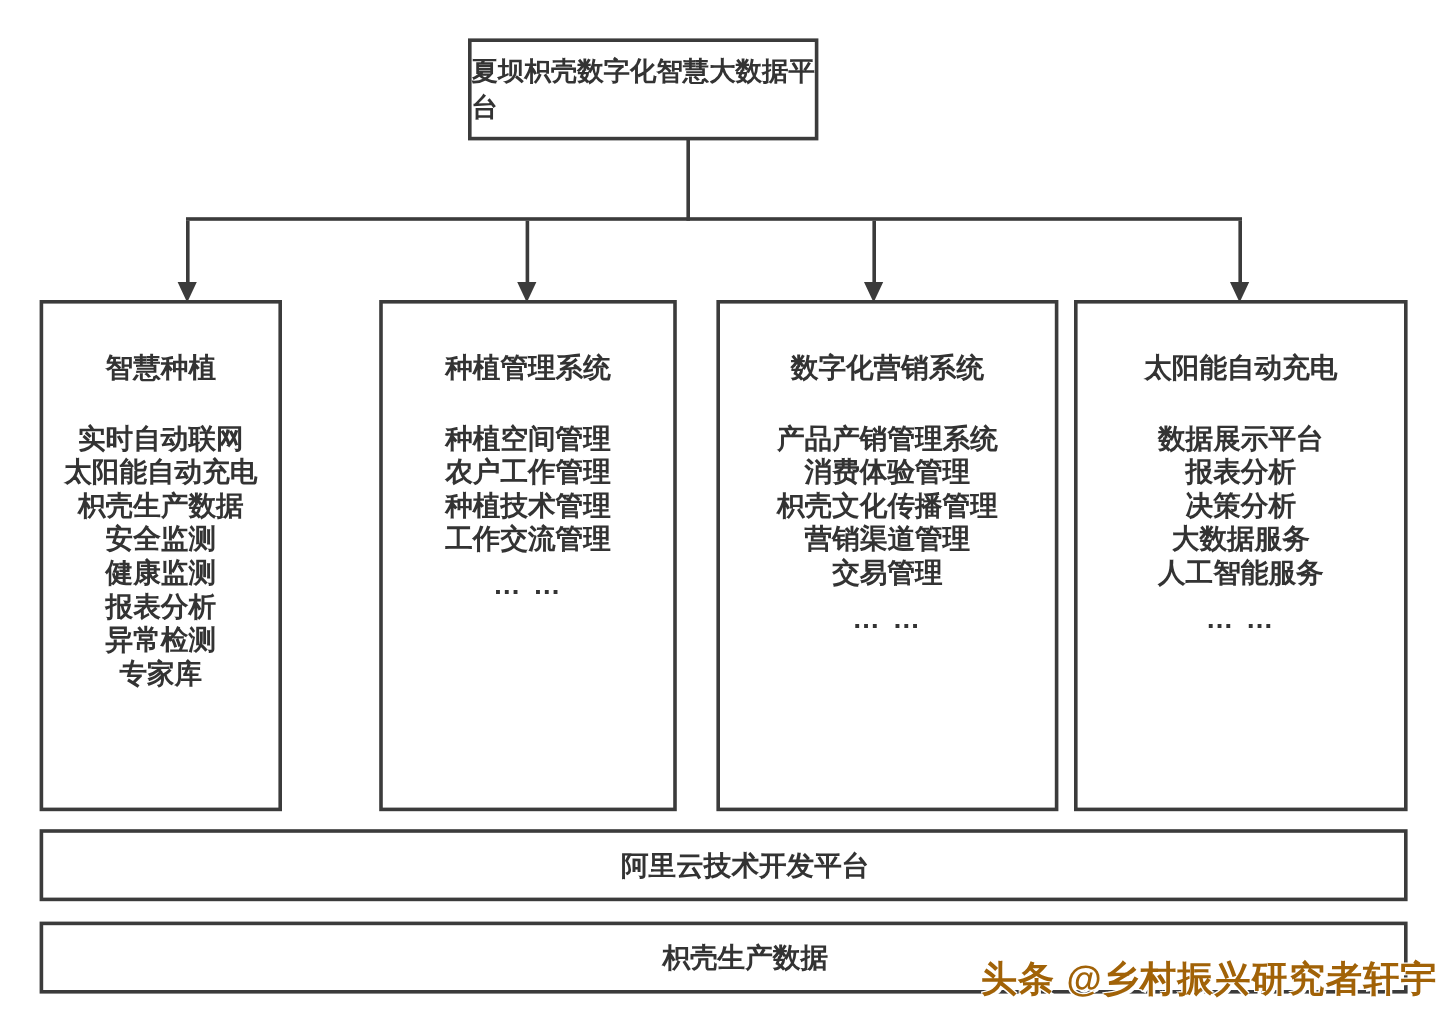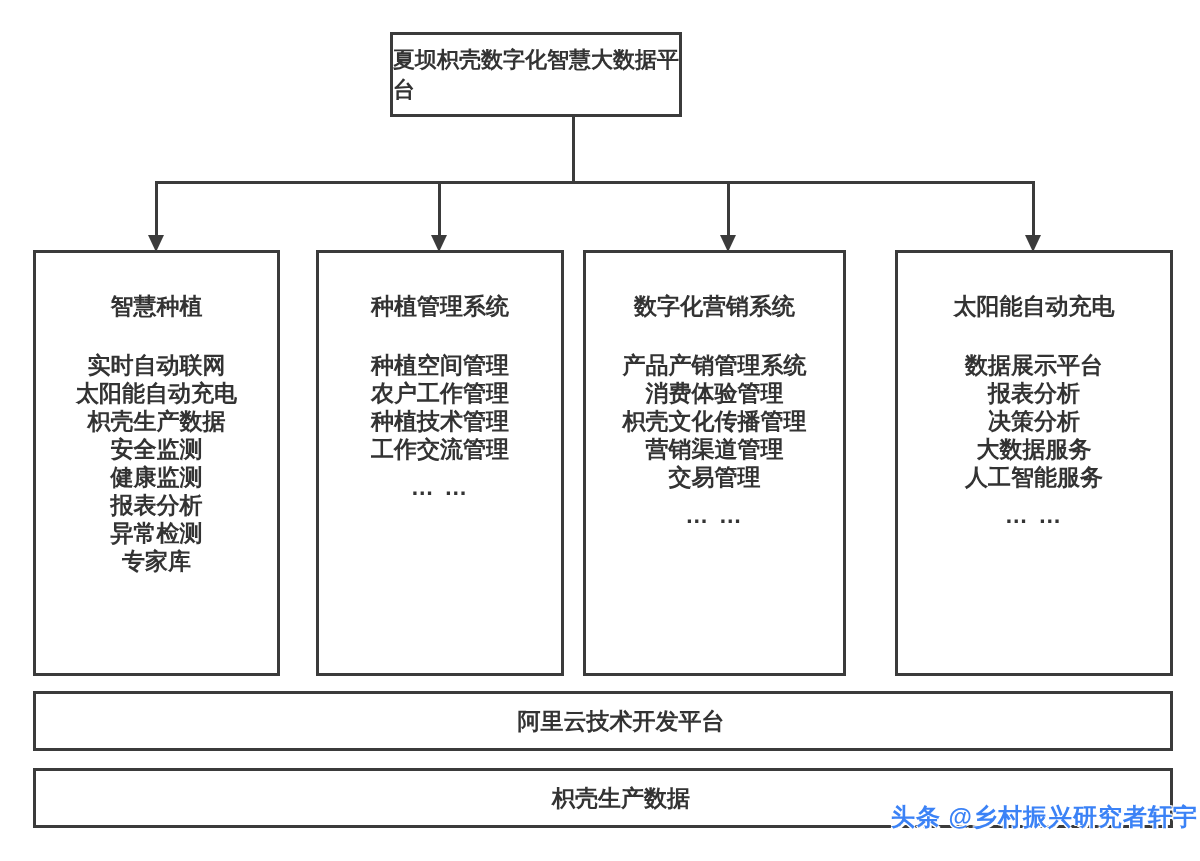--- a/index.html
+++ b/index.html
@@ -35,42 +35,42 @@
     position: absolute; top: 235px; width: 0; height: 0;
     border-left: 8px solid transparent;
     border-right: 8px solid transparent;
     border-top: 17px solid #3b3b3b;
   }
   .arrow1 { left: 148px; }
   .arrow2 { left: 431px; }
   .arrow3 { left: 720px; }
   .arrow4 { left: 1025px; }
   .col-box { top: 250px; height: 426px; text-align: center; padding-top: 38px; }
-  .col1 { left: 33px;  width: 247px; }
+  .col1 { left: 33px;  width: 202px; }
   .col2 { left: 316px; width: 248px; }
-  .col3 { left: 583px; width: 263px; }
+  .col3 { left: 597px; width: 285px; }
   .col4 { left: 895px; width: 278px; }
   .col-title {
     font-size: 23px; font-weight: bold; line-height: 30px; margin-bottom: 30px;
   }
   .col-item { font-size: 23px; font-weight: bold; line-height: 28px; }
   .more-line { font-size: 23px; font-weight: bold; line-height: 28px; margin-top: 10px; letter-spacing: 2px; }
   .bar {
     left: 33px; width: 1140px; height: 60px;
     display: flex; align-items: center; justify-content: center;
     font-size: 23px; font-weight: bold; padding-left: 36px;
   }
   .bar1 { top: 691px; }
   .bar2 { top: 768px; }
   .watermark {
     position: absolute;
     top: 797px; right: 2px;
-    font-size: 24px; font-weight: bold;
+    font-size: 30px; font-weight: bold;
     line-height: 40px;
-    color: #3b82f6;
+    color: #a16207;
     letter-spacing: 1px;
     text-shadow: 2px 2px 0 #ffffff, -1px -1px 0 #ffffff, 1px -1px 0 #ffffff, -1px 1px 0 #ffffff;
     z-index: 5;
     white-space: nowrap;
   }
 </style>
 </head>
 <body>
 
 <div class="canvas">

